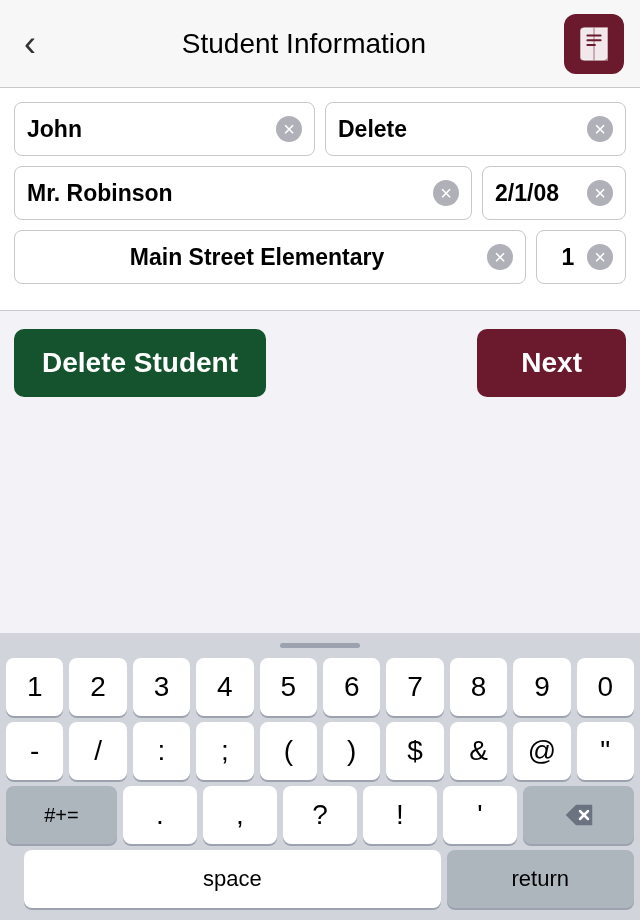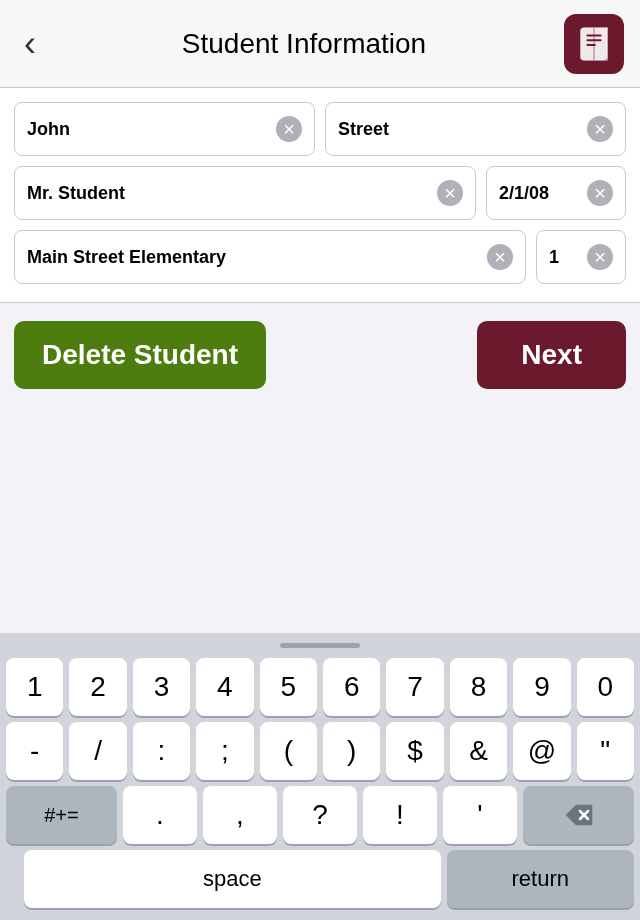--- a/index.html
+++ b/index.html
@@ -54,42 +54,43 @@
       background: #fff;
       padding: 14px 14px;
       border-bottom: 1px solid #c8c8cc;
     }
     .form-row {
       display: flex;
       gap: 10px;
       margin-bottom: 10px;
     }
     .form-row:last-child {
-      margin-bottom: 4px;
+      margin-bottom: 12px;
+      text-align: center;
     }
     .field-wrap {
       flex: 1;
       display: flex;
       align-items: center;
       background: #fff;
       border: 1.5px solid #c8c8cc;
       border-radius: 8px;
       padding: 10px 12px;
       min-height: 54px;
     }
     .field-wrap.narrow {
       flex: 0 0 140px;
       gap: 28px;
     }
     .field-wrap.grade-wrap {
       flex: 0 0 90px;
     }
     .field-text {
       flex: 1;
-      font-size: 18px;
+      font-size: 23px;
       font-weight: 600;
       color: #000;
     }
     .field-clear {
       width: 26px;
       height: 26px;
       background: #b0b0b8;
       border-radius: 50%;
       display: flex;
       align-items: center;
@@ -106,21 +107,21 @@
     }
 
     
     .buttons-row {
       display: flex;
       justify-content: space-between;
       padding: 18px 14px 18px 14px;
       background: #f2f2f7;
     }
     .btn-delete {
-      background: #4d7c0f;
+      background: #14532d;
       color: white;
       border: none;
       border-radius: 10px;
       font-size: 28px;
       font-weight: 600;
       padding: 18px 28px;
       cursor: pointer;
       flex: 0 0 auto;
     }
     .btn-next {
@@ -225,28 +226,28 @@
 </div>
 
 <div class="form-area">
 
   <div class="form-row">
     <div class="field-wrap">
       <span class="field-text">John</span>
       <div class="field-clear"></div>
     </div>
     <div class="field-wrap">
-      <span class="field-text">Street</span>
+      <span class="field-text">Delete</span>
       <div class="field-clear"></div>
     </div>
   </div>
 
   <div class="form-row">
     <div class="field-wrap">
-      <span class="field-text">Mr. Student</span>
+      <span class="field-text">Mr. Robinson</span>
       <div class="field-clear"></div>
     </div>
     <div class="field-wrap narrow">
       <span class="field-text">2/1/08</span>
       <div class="field-clear"></div>
     </div>
   </div>
 
   <div class="form-row">
     <div class="field-wrap">

